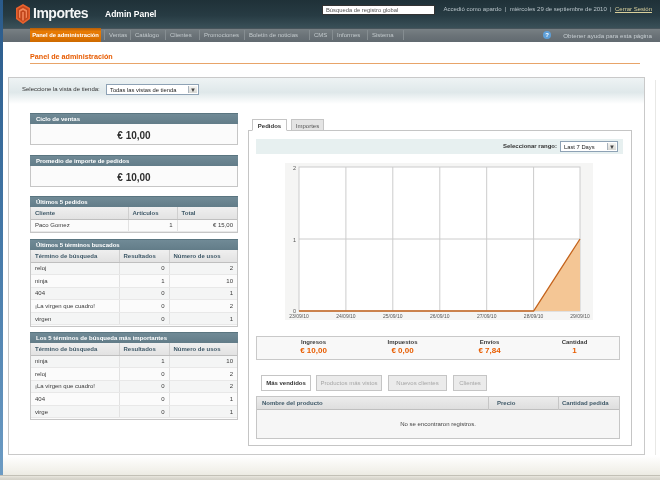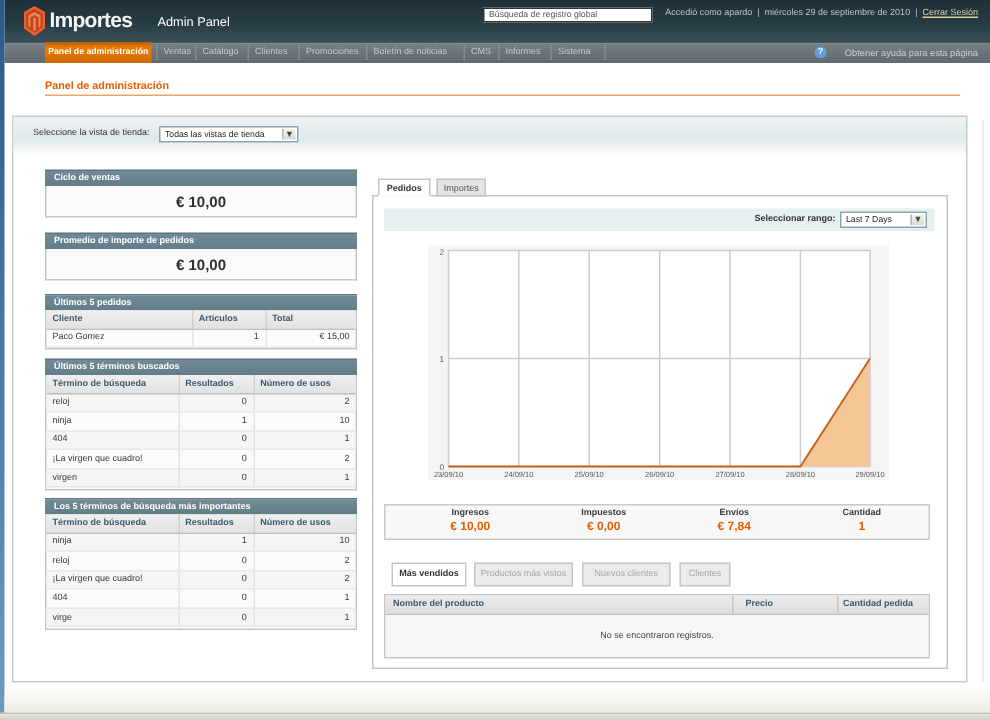--- a/index.html
+++ b/index.html
@@ -9,21 +9,21 @@
 #lframe{left:0;top:0;width:3px;height:480px;background:linear-gradient(180deg,#2a5a8a 0%,#4579a8 50%,#6d9cc4 100%);}
 #bfoot{left:0;top:475px;width:660px;height:5px;background:linear-gradient(180deg,#e9e7df 0%,#dad8cf 50%,#d4d2c8 100%);border-top:1px solid #c2c0b6;}
 
 #hdr{left:3px;top:0;width:657px;height:28px;background:linear-gradient(180deg,#1f3138 0%,#273b43 55%,#3a5058 100%);}
 #nav{left:3px;top:28px;width:657px;height:14px;background:linear-gradient(180deg,#788084 0%,#6b7378 50%,#616a70 100%);border-top:1px solid #47545b;}
 .navitem{top:31.5px;font-size:6px;color:#c3cacd;white-space:nowrap;}
 .navsep{top:30px;width:1px;height:10px;background:#858d91;}
 #navactive{left:30px;top:28px;width:71px;height:14px;background:linear-gradient(180deg,#b35d0a 0%,#e87c04 25%,#e27500 60%,#cd6a00 100%);color:#fff;font-weight:bold;font-size:5.8px;text-align:center;line-height:15px;}
 
 #logotxt{left:33px;top:5px;color:#f4f6f6;font-size:14px;font-weight:bold;letter-spacing:-0.5px;}
-#logotxt2{left:105px;top:9px;color:#fff;font-size:8.5px;font-weight:normal;}
+#logotxt2{left:105px;top:9px;color:#fff;font-size:8.5px;font-weight:bold;}
 #search{left:322px;top:5px;width:113px;height:10px;background:#fff;border:1px solid #333;font-size:5.8px;color:#555;line-height:9.5px;padding-left:3px;}
 #hdrright{top:6px;right:8px;font-size:6px;color:#b9c4c9;white-space:nowrap;}
 #hdrright a{color:#d9cf9b;text-decoration:underline;}
 #helpline{top:31.5px;right:8px;font-size:6.2px;color:#c8cfd3;}
 #helpicon{top:31px;right:109px;width:8px;height:8px;border-radius:50%;background:#5e9fd8;color:#fff;font-size:6px;font-weight:bold;text-align:center;line-height:8px;}
 
 #title{left:30px;top:52px;font-size:7.2px;font-weight:bold;color:#e75b00;}
 #titleline{left:30px;top:63px;width:610px;height:1px;background:#e8a469;}
 
 #panel{left:8px;top:77px;width:637px;height:378px;border:1px solid #c9c9c9;background:#fff;}

